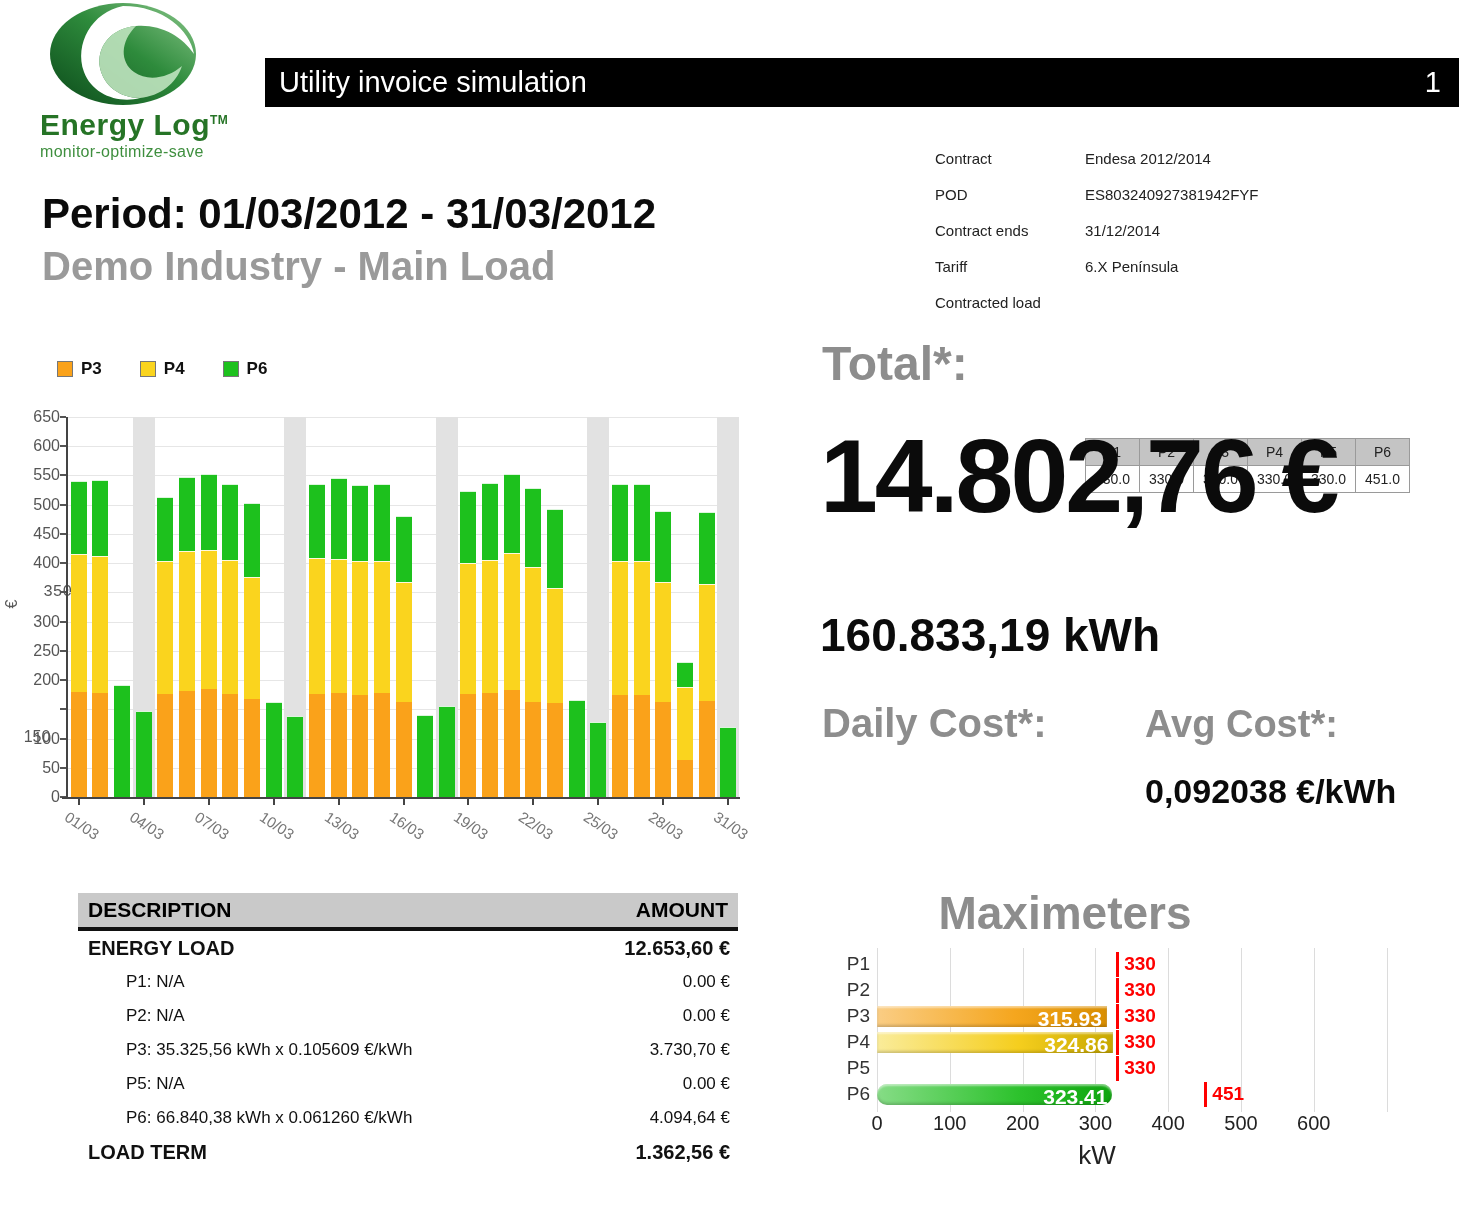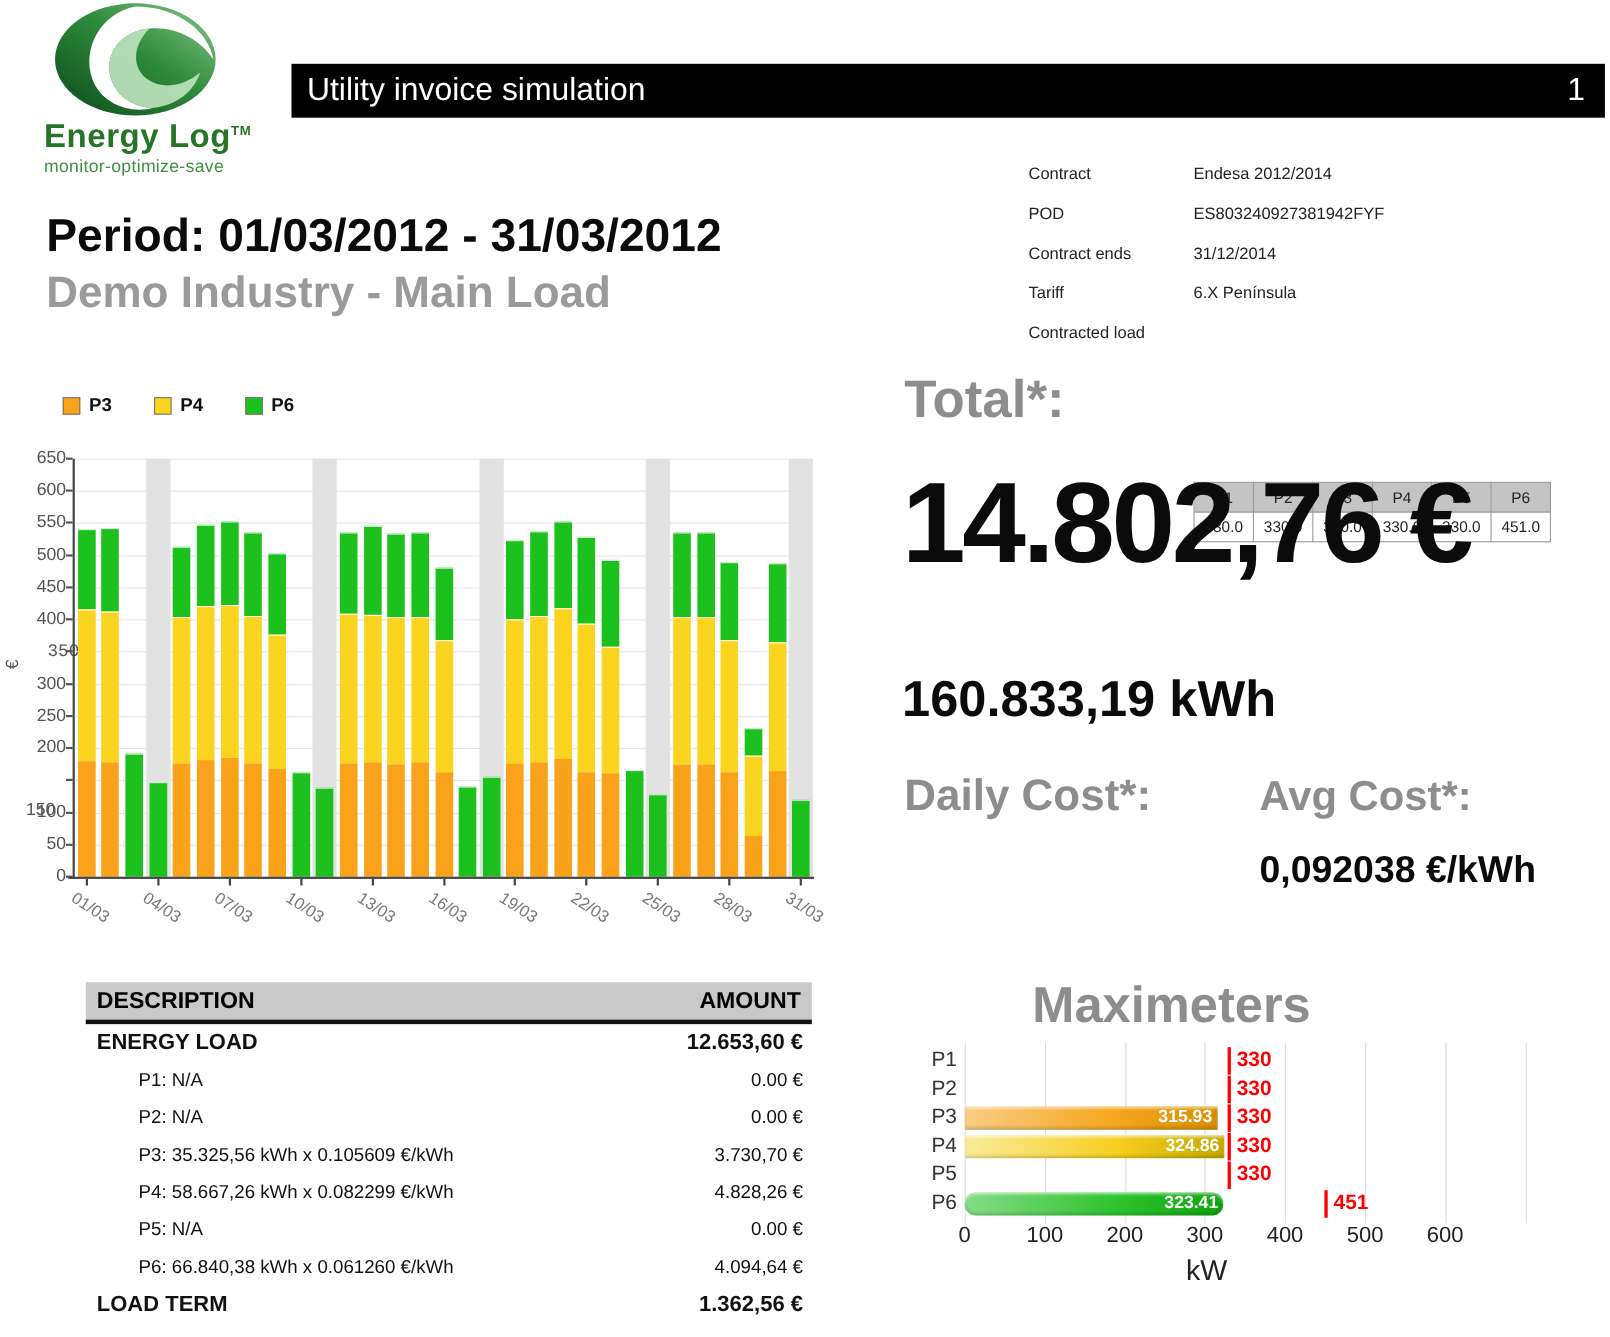--- a/index.html
+++ b/index.html
@@ -73,21 +73,21 @@
   .inv-row.bold .inv-desc, .inv-row.bold .inv-amt { font-size:20px; font-weight:bold; }
   .inv-row.indent .inv-desc { padding-left:38px; }
 
   
   .mx-title { position:absolute; left:880px; top:886px; width:370px; text-align:center;
               font-size:46px; font-weight:bold; color:#8D8D8D; }
   .mx-cat { position:absolute; width:52px; text-align:right; font-size:19px; color:#333; }
   .mx-plot { position:absolute; left:877px; top:952px; width:566px; height:156px; }
   .mx-grid { position:absolute; top:-4px; width:1px; height:164px; background:#DCDCDC; }
   .mx-bar { position:absolute; height:21px; box-shadow:inset 0 2px 2px rgba(255,255,255,0.5), inset 0 -2px 3px rgba(0,0,0,0.18); }
-  .mx-bar-label { position:absolute; color:#fff; font-size:16px; font-weight:bold; text-align:right; }
+  .mx-bar-label { position:absolute; color:#fff; font-size:21px; font-weight:bold; text-align:right; }
   .mx-limit { position:absolute; width:3px; height:25px; background:#FF0000; }
   .mx-limit-label { position:absolute; font-size:19px; font-weight:bold; color:#FF0000; }
   .mx-xlabel { position:absolute; top:1112px; width:60px; text-align:center; font-size:20px; color:#222; }
   .mx-kw { position:absolute; left:877px; top:1140px; width:440px; text-align:center; font-size:26px; color:#222; }
 </style>
 </head>
 <body>
 
 <div class="page">
 
@@ -412,24 +412,20 @@
         </div>
         <div class="inv-row indent">
           <span class="inv-desc">P2: N/A</span>
           <span class="inv-amt">0.00 €</span>
         </div>
         <div class="inv-row indent">
           <span class="inv-desc">P3: 35.325,56 kWh x 0.105609 €/kWh</span>
           <span class="inv-amt">3.730,70 €</span>
         </div>
         <div class="inv-row indent">
-          <span class="inv-desc">P4: 58.667,26 kWh x 0.082299 €/kWh</span>
-          <span class="inv-amt">4.828,26 €</span>
-        </div>
-        <div class="inv-row indent">
           <span class="inv-desc">P5: N/A</span>
           <span class="inv-amt">0.00 €</span>
         </div>
         <div class="inv-row indent">
           <span class="inv-desc">P6: 66.840,38 kWh x 0.061260 €/kWh</span>
           <span class="inv-amt">4.094,64 €</span>
         </div>
         <div class="inv-row bold">
           <span class="inv-desc">LOAD TERM</span>
           <span class="inv-amt">1.362,56 €</span>

